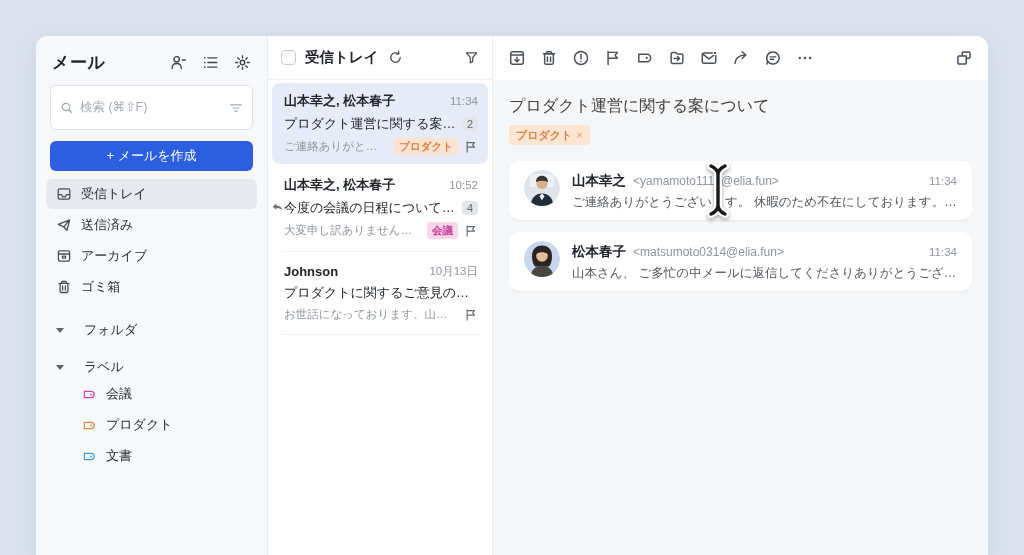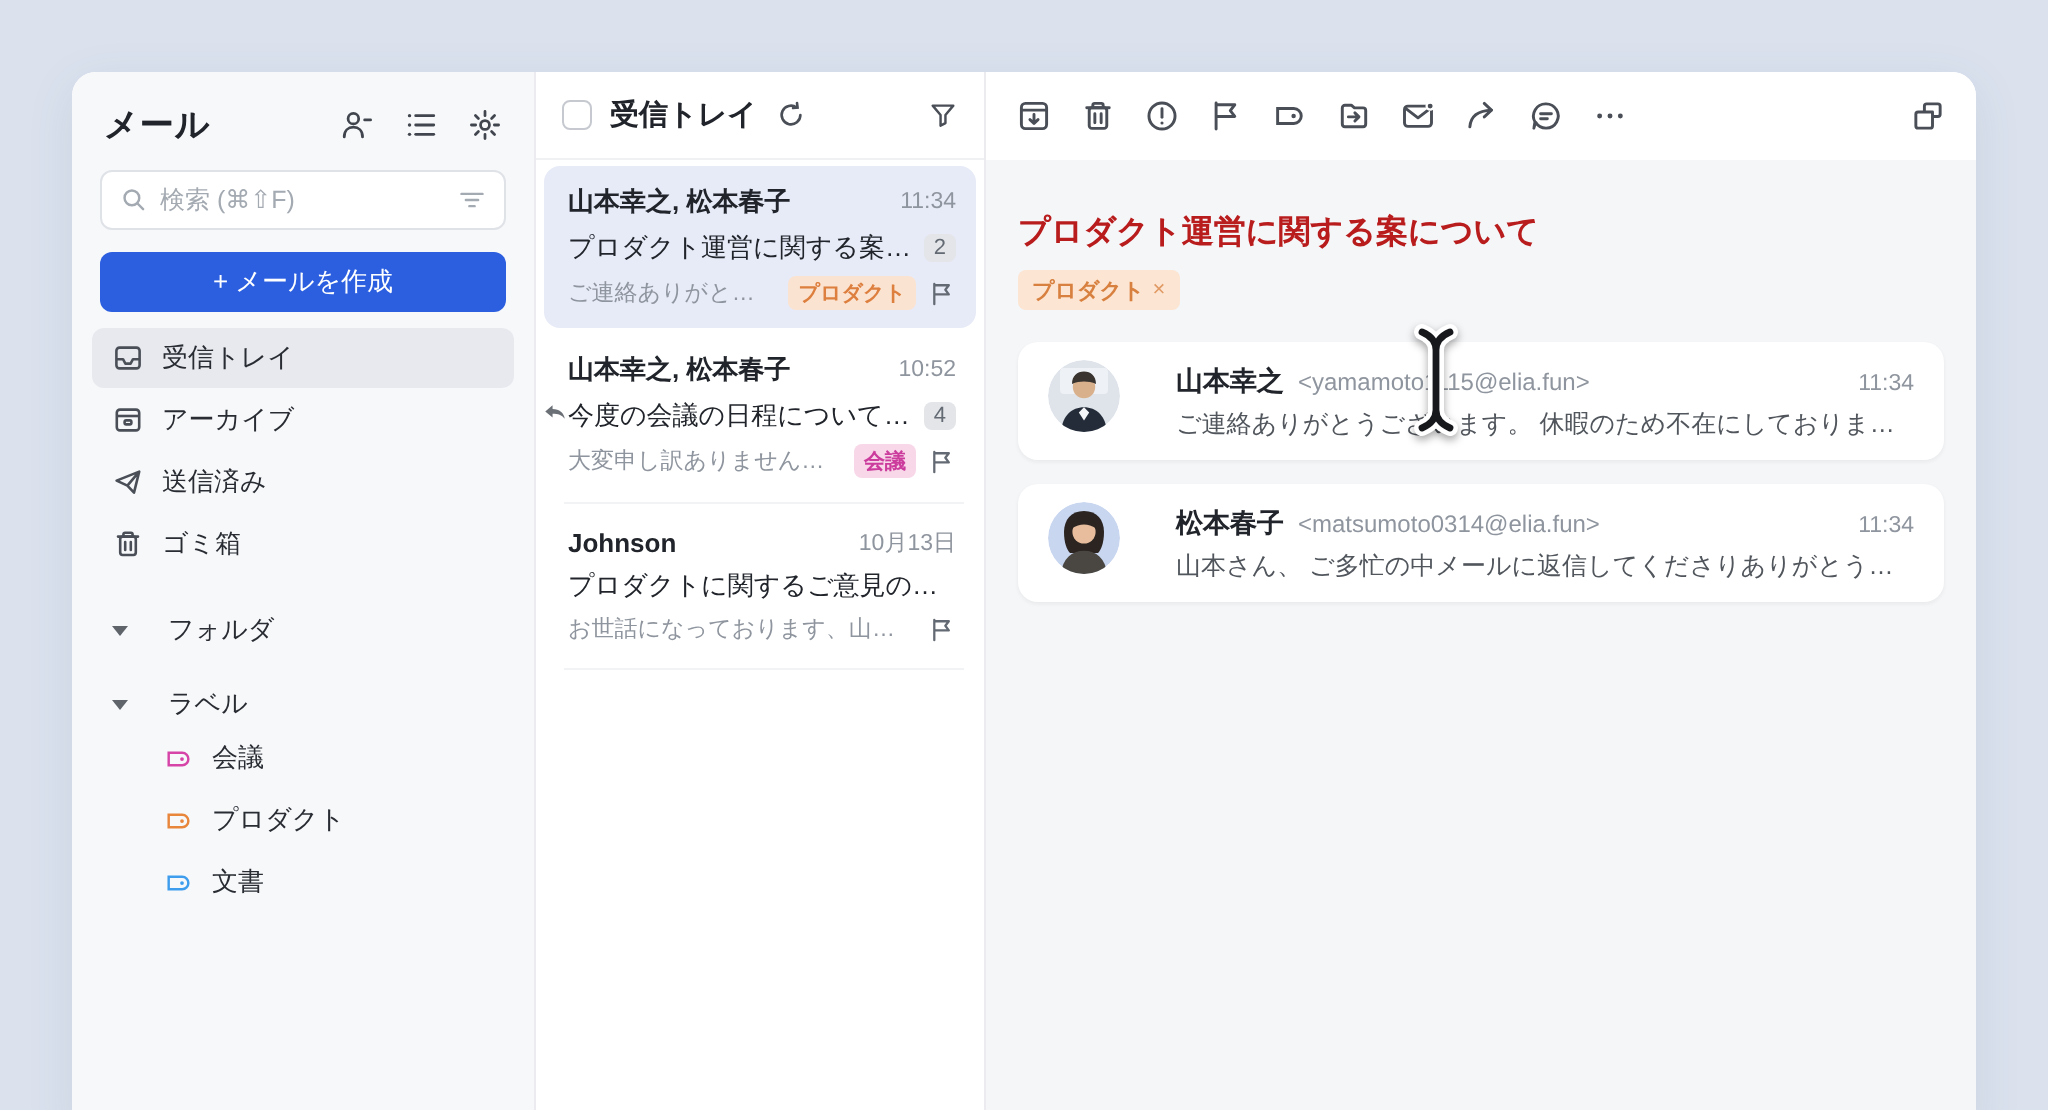--- a/index.html
+++ b/index.html
@@ -14,21 +14,21 @@
     background:#fff; border-radius:12px 12px 0 0; display:flex; overflow:hidden;
     box-shadow:0 6px 24px rgba(60,80,120,.10);
   }
   
   .sidebar{ width:232px; background:#f7f8fa; border-right:1px solid #ececf0; flex-shrink:0; overflow:hidden; }
   .sb-header{ display:flex; align-items:center; padding:15px 16px 11px 16px;font-family:Liberation Serif, serif; }
   .sb-title{ flex:1; font-size:17px; font-weight:700; letter-spacing:.5px; }
   .sb-header-icons{ display:flex; gap:15px; align-items:center; color:#41464e; }
   .icon-btn{ width:17px; height:17px; display:inline-flex; cursor:pointer; }
   .icon-btn svg{ width:100%; height:100%; }
-  .searchbox{ margin:0 14px; height:30px; background:#fff; border:1px solid #dfe2e7; border-radius:6px;
+  .searchbox{ margin:0 14px; height:45px; background:#fff; border:1px solid #dfe2e7; border-radius:6px;
     display:flex; align-items:center; gap:6px; padding:0 9px; color:#a4aab2; }
   .searchbox .ph{ flex:1; font-size:12.5px; white-space:nowrap; overflow:hidden; }
   .compose{ margin:11px 14px 6px 14px; height:30px; background:#2b5fe0; border-radius:6px; color:#fff;
     font-size:13px; display:flex; align-items:center; justify-content:center; cursor:pointer; font-weight:500; }
   .nav{ margin-top:8px; }
   .nav-item{ height:30px; margin:1px 10px; padding:0 10px; border-radius:6px; display:flex; align-items:center;
     gap:9px; font-size:13px; color:#292d33; cursor:pointer; }
   .nav-item.selected{ background:#e7e9ee; }
   .nav-item .nicon{ width:16px; height:16px; color:#4a4f57; flex-shrink:0; }
   .nav-item .nicon svg{ width:100%; height:100%; }
@@ -61,26 +61,26 @@
   .flagicon svg{ width:100%; height:100%; }
   .reply-mark{ position:absolute; left:-1px; top:33px; width:13px; height:13px; color:#6b7077; }
   .reply-mark svg{ width:100%; height:100%; }
   .item-divider{ height:1px; background:#f2f3f5; margin:3px 10px 0 14px; }
   
   .detail{ flex:1; display:flex; flex-direction:column; min-width:0; background:#fff; }
   .toolbar{ height:44px; display:flex; align-items:center; gap:14px; padding:0 15px; flex-shrink:0; color:#4a4f57; }
   .toolbar .icon-btn{ width:18px; height:18px; }
   .toolbar .popout{ margin-left:auto; }
   .detail-body{ flex:1; background:#f5f6f8; padding:13px 16px; overflow:hidden; }
-  .subject-title{ font-size:16px; font-weight:700; color:#b91c1c; margin:13px 0 8px 0; }
+  .subject-title{ font-size:16px; font-weight:400; color:#404040; margin:3px 0 8px 0; }
   .tag-row{ display:flex; margin-bottom:16px; }
   .detail-tag{ display:inline-flex; align-items:center; gap:4px; background:#fce5d2; color:#d8803f;
     font-size:11px; font-weight:700; border-radius:4px; padding:2.5px 7px; cursor:pointer; }
   .detail-tag .x{ font-weight:400; font-size:11px; opacity:.75; }
-  .msg-card{ background:#fff; border-radius:10px; padding:9px 15px; display:flex; gap:28px; align-items:flex-start;
+  .msg-card{ background:#fff; border-radius:10px; padding:9px 15px; display:flex; gap:12px; align-items:flex-start;
     box-shadow:0 1px 2px rgba(31,35,41,.06); margin-bottom:12px; cursor:pointer; }
   .avatar{ width:36px; height:36px; border-radius:50%; overflow:hidden; flex-shrink:0; }
   .avatar svg{ width:100%; height:100%; display:block; }
   .msg-main{ flex:1; min-width:0; }
   .msg-head{ display:flex; align-items:baseline; gap:7px; margin:2px 0 4px 0; }
   .msg-name{ font-size:13.5px; font-weight:700; color:#21252b; }
   .msg-email{ font-size:12px; color:#8f959e; }
   .msg-time{ margin-left:auto; font-size:11.5px; color:#8f959e; }
   .msg-snippet{ font-size:12.5px; color:#51565d; white-space:nowrap; overflow:hidden; text-overflow:ellipsis; }
   
@@ -145,34 +145,34 @@
           <svg viewBox="0 0 16 16" fill="none" stroke="currentColor" stroke-width="1.3" stroke-linejoin="round">
             <rect x="2.2" y="2.8" width="11.6" height="10.4" rx="1.6"></rect>
             <path d="M2.2 8.6h3.3l1.2 2.2h2.6l1.2-2.2h3.3"></path>
           </svg>
         </span>
         <span>受信トレイ</span>
       </div>
       <div class="nav-item">
         <span class="nicon">
           <svg viewBox="0 0 16 16" fill="none" stroke="currentColor" stroke-width="1.3" stroke-linejoin="round">
+            <path d="M2.3 7.3 13.6 2.8 11 13.3 7.7 9.8 2.3 7.3zM7.7 9.8l5.9-7"></path>
+          </svg>
+        </span>
+        <span>送信済み</span>
+      </div>
+      <div class="nav-item">
+        <span class="nicon">
+          <svg viewBox="0 0 16 16" fill="none" stroke="currentColor" stroke-width="1.3" stroke-linejoin="round">
             <rect x="2.4" y="2.8" width="11.2" height="10.4" rx="1.6"></rect>
               <path d="M2.4 6h11.2"></path>
               <rect x="6.3" y="8.2" width="3.4" height="2" rx="0.8"></rect>
           </svg>
         </span>
         <span>アーカイブ</span>
-      </div>
-      <div class="nav-item">
-        <span class="nicon">
-          <svg viewBox="0 0 16 16" fill="none" stroke="currentColor" stroke-width="1.3" stroke-linejoin="round">
-            <path d="M2.3 7.3 13.6 2.8 11 13.3 7.7 9.8 2.3 7.3zM7.7 9.8l5.9-7"></path>
-          </svg>
-        </span>
-        <span>送信済み</span>
       </div>
       <div class="nav-item">
         <span class="nicon">
           <svg viewBox="0 0 16 16" fill="none" stroke="currentColor" stroke-width="1.3" stroke-linecap="round" stroke-linejoin="round">
             <path d="M3 4.3h10M5.7 4.3V3.2c0-.5.3-.8.8-.8h3c.5 0 .8.3.8.8v1.1"></path>
             <rect x="4.1" y="4.3" width="7.8" height="9.2" rx="1.2"></rect>
               <path d="M6.6 7v4M9.4 7v4"></path>
           </svg>
         </span>
         <span>ゴミ箱</span>

